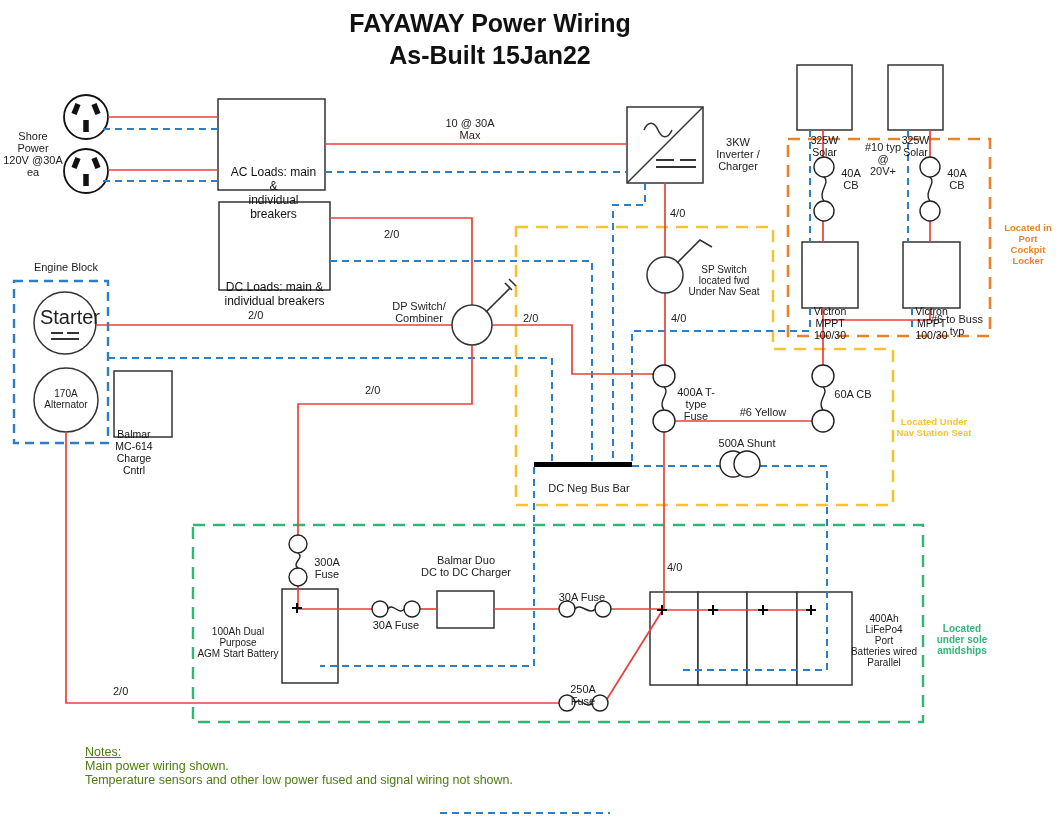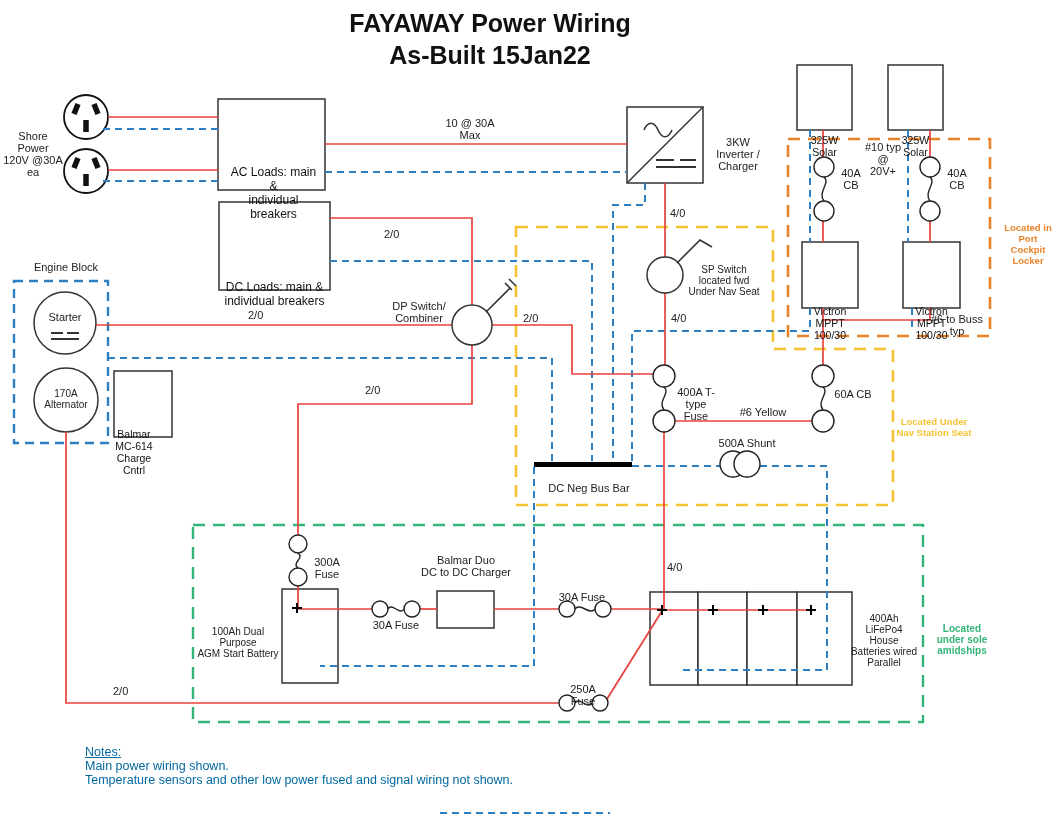--- a/index.html
+++ b/index.html
@@ -6,21 +6,21 @@
   .canvas{position:relative;width:1061px;height:817px;background:#fff;
           font-family:"Liberation Sans", sans-serif;color:#111;overflow:hidden;}
   .canvas svg{position:absolute;left:0;top:0;}
   .title{position:absolute;text-align:center;font-weight:bold;font-size:25px;line-height:30px;color:#111;}
   .lbl{position:absolute;font-size:11px;line-height:12px;color:#222;text-align:center;white-space:pre-line;}
   .lbl.sm{font-size:10px;line-height:11px;}
   .boxlbl{position:absolute;display:flex;align-items:center;justify-content:center;
           text-align:center;font-size:12px;line-height:14px;color:#111;white-space:pre-line;margin-top:48px;}
   .boxlbl.sm{font-size:10.5px;line-height:12px;}
   .loc{position:absolute;font-weight:bold;font-size:9.5px;line-height:11px;text-align:center;white-space:pre-line;}
-  .noteline{position:absolute;font-size:12.5px;line-height:14px;color:#0369a1;white-space:pre;}
+  .noteline{position:absolute;font-size:12.5px;line-height:14px;color:#4d7c0f;white-space:pre;}
   .underline{text-decoration:underline;}
 </style>
 </head>
 <body>
 
 <div class="canvas">
 
   <svg width="1061" height="817" viewBox="0 0 1061 817">
 
     <g fill="none">
@@ -183,42 +183,42 @@
 100/30</div>
   <div class="boxlbl sm" style="left:903px;top:242px;width:57px;height:66px;">Victron
 MPPT
 100/30</div>
   <div class="lbl sm" style="left:688px;top:264px;width:72px;">SP Switch
 located fwd
 Under Nav Seat</div>
   <div class="lbl" style="left:390px;top:300px;width:58px;">DP Switch/
 Combiner</div>
   <div class="lbl" style="left:30px;top:261px;width:72px;">Engine Block</div>
-  <div class="lbl" style="left:30px;top:311px;width:70px;font-size:11px;">Starter</div>
+  <div class="lbl" style="left:30px;top:311px;width:70px;font-size:20px;text-align:right;">Starter</div>
   <div class="lbl sm" style="left:32px;top:388px;width:68px;">170A
 Alternator</div>
   <div class="boxlbl sm" style="left:105px;top:371px;width:58px;height:66px;">Balmar
 MC-614
 Charge Cntrl</div>
   <div class="lbl" style="left:672px;top:386px;width:48px;">400A T-
 type Fuse</div>
   <div class="lbl" style="left:831px;top:388px;width:44px;">60A CB</div>
   <div class="lbl" style="left:714px;top:437px;width:66px;">500A Shunt</div>
   <div class="lbl" style="left:545px;top:475px;width:88px;margin-top:7px;">DC Neg Bus Bar</div>
   <div class="lbl" style="left:301px;top:556px;width:52px;">300A Fuse</div>
   <div class="lbl" style="left:420px;top:554px;width:92px;">Balmar Duo
 DC to DC Charger</div>
   <div class="lbl" style="left:372px;top:619px;width:48px;">30A Fuse</div>
   <div class="lbl" style="left:558px;top:591px;width:48px;">30A Fuse</div>
   <div class="lbl" style="left:557px;top:683px;width:52px;">250A Fuse</div>
   <div class="lbl sm" style="left:192px;top:626px;width:92px;">100Ah Dual Purpose
 AGM Start Battery</div>
   <div class="lbl sm" style="left:847px;top:613px;width:74px;">400Ah
 LiFePo4
-House
+Port
 Batteries wired
 Parallel</div>
 
   <div class="lbl" style="left:440px;top:117px;width:60px;">10 @ 30A
 Max</div>
   <div class="lbl" style="left:863px;top:141px;width:40px;">#10 typ
 @ 20V+</div>
   <div class="lbl" style="left:930px;top:313px;width:54px;">#6 to Buss
 typ</div>
   <div class="lbl" style="left:670px;top:207px;width:28px;text-align:left;">4/0</div>

